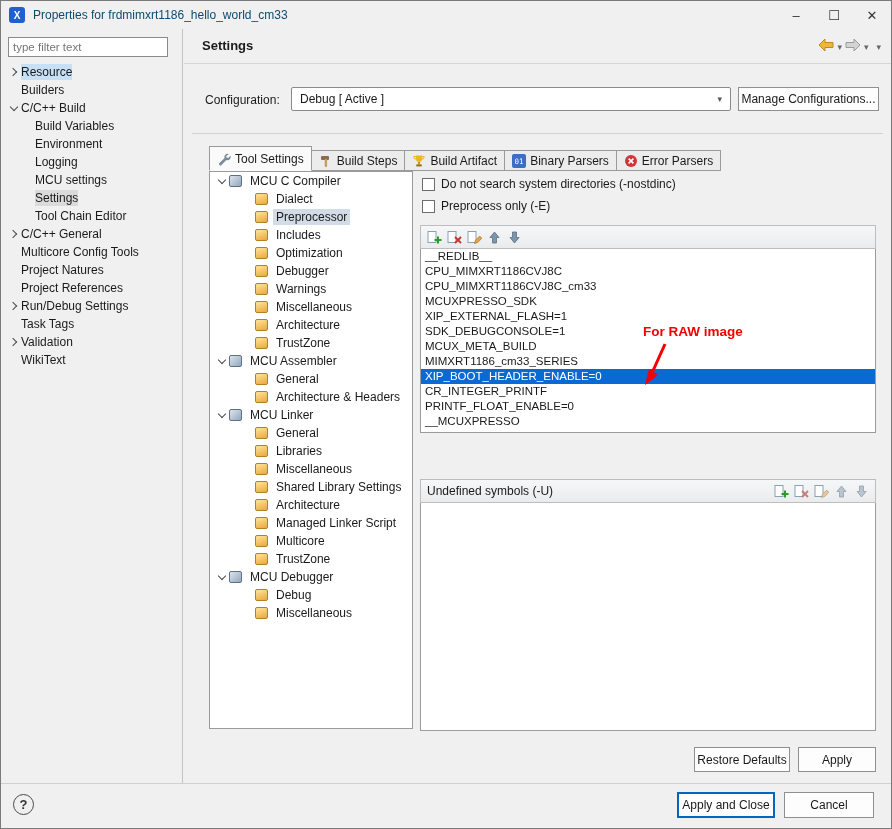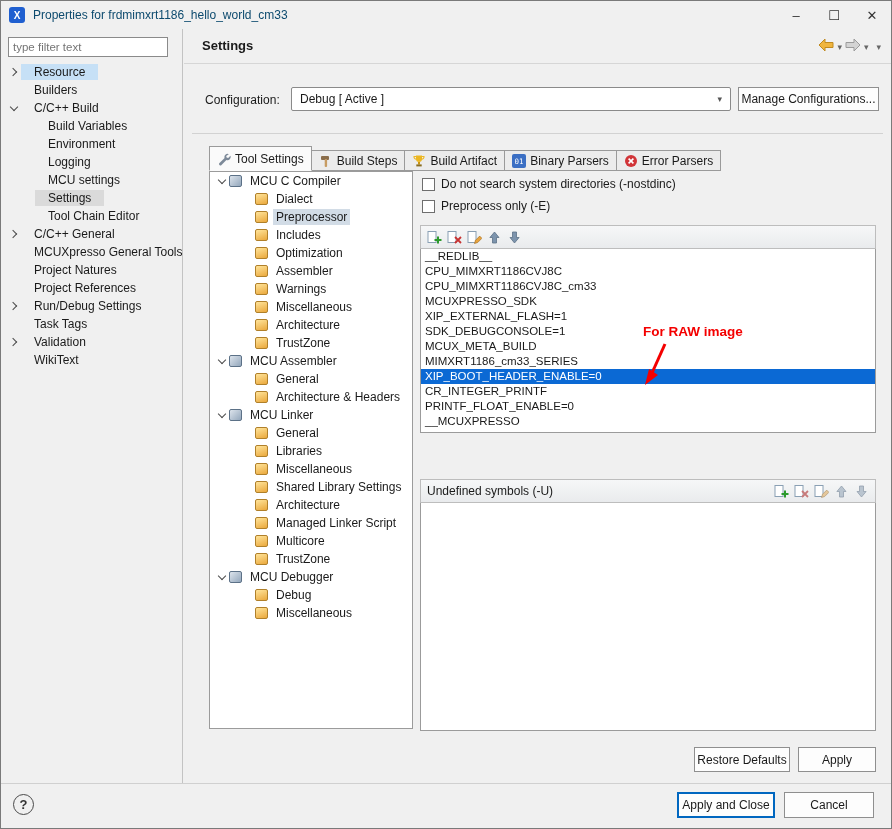--- a/index.html
+++ b/index.html
@@ -12,21 +12,21 @@
   .wbtn{width:38px;height:28px;display:flex;align-items:center;justify-content:center;font-size:13px;color:#333;}
   
   .sidebar{position:absolute;left:0;top:28px;width:182px;height:757px;border-right:1px solid #c3c3c3;box-sizing:border-box;}
   .filter{position:absolute;left:7px;top:8px;width:160px;height:20px;border:1px solid #8a8a8a;background:#fff;font-size:11.5px;padding:0 4px;box-sizing:border-box;font-family:inherit;color:#333;}
   .stree{position:absolute;left:0;top:34px;width:100%;}
   .srow{display:flex;align-items:center;height:18px;padding-left:6px;font-size:12px;white-space:nowrap;cursor:default;}
   .srow.indent{padding-left:20px;}
   .exp{width:14px;flex:0 0 14px;display:flex;align-items:center;justify-content:center;}
   .arrow-right .exp::before{content:"";width:5px;height:5px;border-right:1.4px solid #4a4a4a;border-bottom:1.4px solid #4a4a4a;transform:rotate(-45deg);margin-left:-2px;}
   .arrow-down .exp::before{content:"";width:5px;height:5px;border-right:1.4px solid #4a4a4a;border-bottom:1.4px solid #4a4a4a;transform:rotate(45deg);margin-top:-2px;}
-  .slabel{padding:1px 13px;}
+  .slabel{padding:1px 0;}
   .srow.state-focus .slabel{background:#c6e0f6;}
   .srow.state-selected .slabel{background:#dadada;}
   
   .content{position:absolute;left:183px;top:28px;right:0;bottom:44px;}
   .pagehead{position:absolute;left:0;top:0;right:0;height:34px;border-bottom:1px solid #d6d6d6;}
   .pagetitle{position:absolute;left:18px;top:9px;font-size:13px;font-weight:bold;}
   .navcluster{position:absolute;right:10px;top:9px;display:flex;align-items:center;gap:3px;}
   .caret{font-size:9px;color:#666;}
   .cfglabel{position:absolute;left:21px;top:64px;font-size:12px;}
   .combo{position:absolute;left:107px;top:58px;width:440px;height:24px;background:#fff;border:1px solid #8a8a8a;border-radius:2px;box-sizing:border-box;display:flex;align-items:center;font-size:12px;padding-left:8px;}
@@ -137,21 +137,21 @@
           <span class="slabel">Tool Chain Editor</span>
         </div>
 
         <div class="srow arrow-right">
           <span class="exp"></span>
           <span class="slabel">C/C++ General</span>
         </div>
 
         <div class="srow">
           <span class="exp"></span>
-          <span class="slabel">MCUXpresso General Tools</span>
+          <span class="slabel">Multicore Config Tools</span>
         </div>
 
         <div class="srow">
           <span class="exp"></span>
           <span class="slabel">Project Natures</span>
         </div>
 
         <div class="srow">
           <span class="exp"></span>
           <span class="slabel">Project References</span>
@@ -286,21 +286,21 @@
 
         <div class="trow icon-cat">
           <span class="exp"></span>
           <span class="ticon"></span>
           <span class="tlabel">Optimization</span>
         </div>
 
         <div class="trow icon-cat">
           <span class="exp"></span>
           <span class="ticon"></span>
-          <span class="tlabel">Assembler</span>
+          <span class="tlabel">Debugger</span>
         </div>
 
         <div class="trow icon-cat">
           <span class="exp"></span>
           <span class="ticon"></span>
           <span class="tlabel">Warnings</span>
         </div>
 
         <div class="trow icon-cat">
           <span class="exp"></span>

